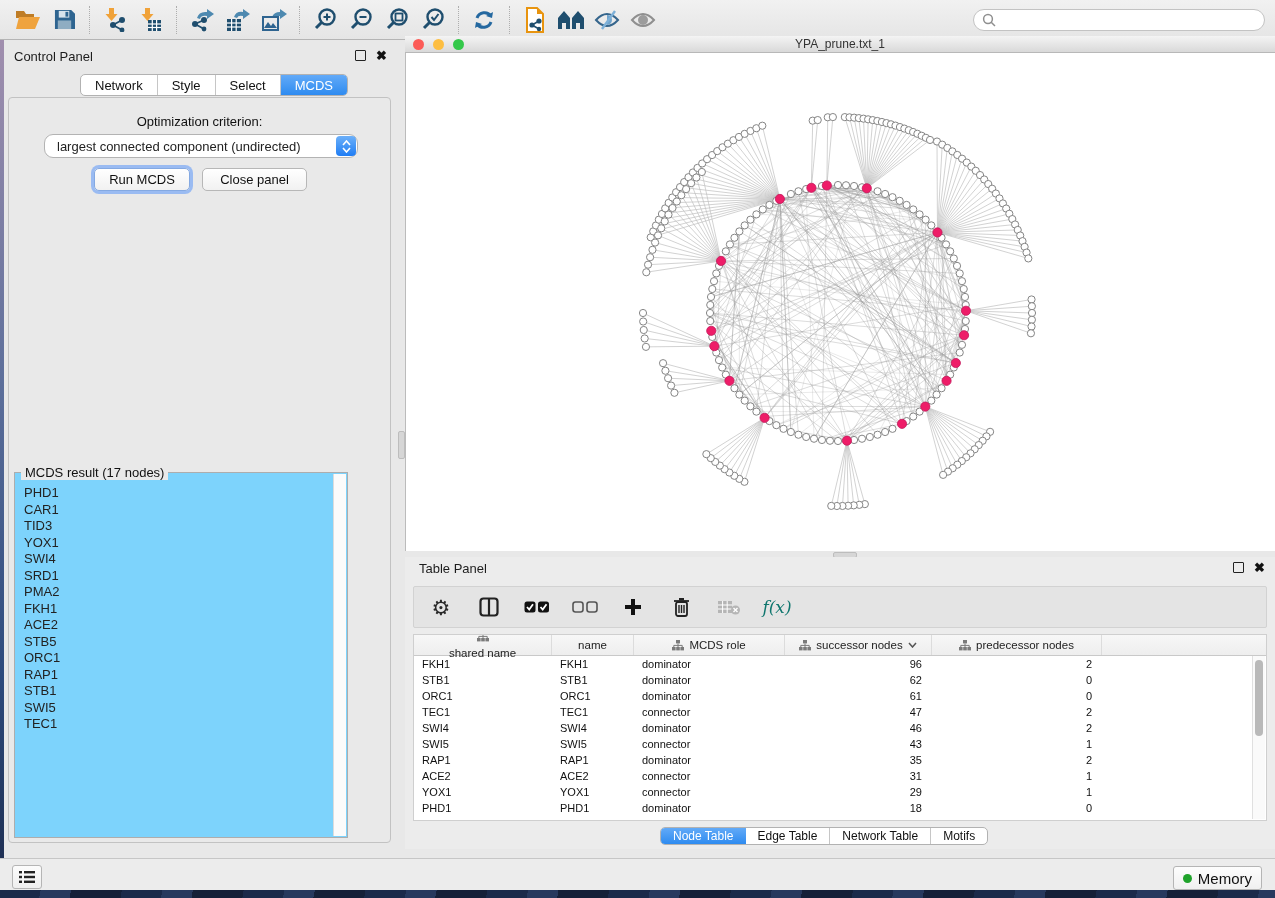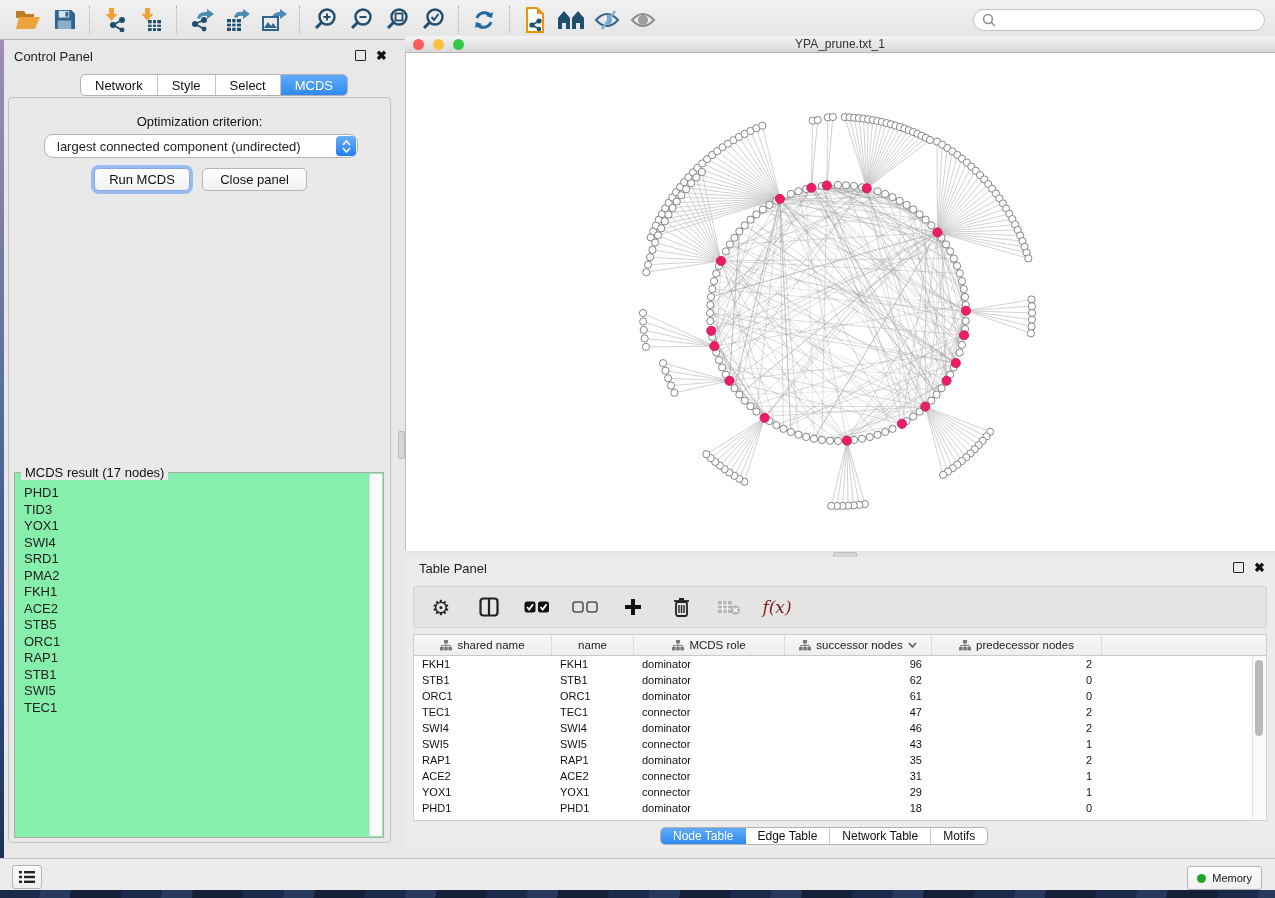--- a/index.html
+++ b/index.html
@@ -36,21 +36,21 @@
   .cp-body{left:8px;top:97px;width:383px;height:746px;background:#e9e9e9;border:1px solid #c2c2c2;border-radius:4px;box-sizing:border-box;}
   .crit-label{left:0;top:114px;width:399px;text-align:center;font-size:13px;color:#111;}
   .popup{left:44px;top:134px;width:314px;height:24px;background:#fff;border:1px solid #b3b3b3;border-radius:9px;
     display:flex;align-items:center;box-sizing:border-box;padding-left:12px;font-size:13px;}
   .popup .stepper{margin-left:auto;width:20px;height:20px;margin-right:1px;border-radius:4px;
     background:linear-gradient(#6cb0f9,#1f7df4);display:flex;flex-direction:column;align-items:center;justify-content:center;gap:1px;}
   .btn{background:linear-gradient(#ffffff,#f1f1f1);border:1px solid #b7b7b7;border-radius:5px;height:23px;
     font-size:13px;display:flex;align-items:center;justify-content:center;box-sizing:border-box;color:#111;}
   .btn-run{left:94px;top:168px;width:96px;box-shadow:0 0 0 3px rgba(90,150,250,.55);border-color:#84a9e2;}
   .btn-close{left:202px;top:168px;width:105px;}
-  .groupbox{left:14px;top:472px;width:370px;height:366px;background:#86efac;border:1px solid #adadad;box-sizing:border-box;}
+  .groupbox{left:14px;top:472px;width:334px;height:366px;background:#7dd3fc;border:1px solid #adadad;box-sizing:border-box;}
   .group-legend{position:absolute;top:-8px;left:6px;background:#e9e9e9;padding:0 4px;font-size:13px;color:#111;}
   .mcds-list{position:absolute;left:1px;top:8px;right:13px;bottom:1px;overflow:hidden;font-size:13px;line-height:16.5px;padding:4px 0 0 8px;}
   .mcds-scroll{position:absolute;top:1px;right:1px;bottom:1px;width:12px;background:#fbfbfb;border-left:1px solid #dcdcdc;}
   
   .rcol{left:405px;top:36px;width:870px;height:813px;}
   .net-title{position:absolute;left:0;top:0;width:870px;height:17px;background:linear-gradient(#f4f4f4,#d9d9d9);
     border-bottom:1px solid #b8b8b8;box-sizing:border-box;}
   .tl{position:absolute;top:3px;width:11px;height:11px;border-radius:50%;}
   .net-title .t{position:absolute;left:0;right:0;top:1px;text-align:center;font-size:12px;color:#333;}
   .canvas{position:absolute;left:0;top:17px;width:870px;height:498px;background:#fff;border-left:1px solid #bbb;box-sizing:border-box;}
@@ -59,38 +59,38 @@
   .hdivider{position:absolute;left:0;top:515px;width:870px;height:6px;background:#e8e8e8;}
   .hdivider .handle{position:absolute;left:428px;top:1px;width:22px;height:4px;background:#d6d6d6;border:1px solid #bdbdbd;border-radius:2px;}
   
   .tp{position:absolute;left:0;top:521px;width:870px;height:292px;background:#ececec;}
   .tp-title{position:absolute;left:14px;top:4px;font-size:13px;color:#1d1d1d;}
   .tp-btns{position:absolute;right:10px;top:5px;}
   .tp-toolbar{position:absolute;left:8px;top:29px;width:854px;height:42px;background:#e4e4e4;border:1px solid #d2d2d2;
     border-radius:2px;box-sizing:border-box;display:flex;align-items:center;padding-left:14px;gap:22px;}
   .tp-toolbar .ti{display:flex;align-items:center;justify-content:center;width:26px;height:30px;}
   .gear-glyph{font-size:21px;color:#2a2a2a;line-height:1;}
-  .fx-glyph{font-family:"DejaVu Serif",serif;font-style:italic;font-size:17px;color:#7f1d1d;}
+  .fx-glyph{font-family:"DejaVu Serif",serif;font-style:italic;font-size:17px;color:#0f766e;}
   .tbl{position:absolute;left:8px;top:77px;width:854px;height:187px;background:#fff;border:1px solid #cfcfcf;box-sizing:border-box;overflow:hidden;}
   .thead{display:flex;height:20px;background:linear-gradient(#f7f7f7,#eeeeee);border-bottom:1px solid #c9c9c9;}
   .th{display:flex;align-items:center;justify-content:center;gap:5px;font-size:11.5px;color:#222;
     border-right:1px solid #dcdcdc;box-sizing:border-box;position:relative;}
   .trow{display:flex;height:16px;align-items:center;font-size:11px;color:#111;}
   .td{box-sizing:border-box;padding:0 8px;white-space:nowrap;overflow:hidden;}
   .td.num{text-align:right;padding-right:10px;}
   .tbl-scroll{position:absolute;top:21px;right:1px;bottom:1px;width:12px;background:#fafafa;border-left:1px solid #e0e0e0;}
   .tbl-thumb{position:absolute;top:4px;left:1.5px;width:8px;height:76px;background:#b9b9b9;border-radius:4px;}
   .tp-tabs{position:absolute;left:255px;top:270px;height:18px;}
   .tp-tabs .seg{font-size:12px;padding:0 12px;}
   
   .statusbar{left:0;top:858px;width:1275px;height:32px;background:#ececec;border-top:1px solid #c6c6c6;box-sizing:border-box;}
   .list-btn{position:absolute;left:12px;top:6px;width:28px;height:22px;background:linear-gradient(#fcfcfc,#efefef);
     border:1px solid #b5b5b5;border-radius:3px;display:flex;align-items:center;justify-content:center;}
   .mem-btn{position:absolute;right:13px;top:7px;height:22px;padding:0 9px;background:linear-gradient(#fdfdfd,#f0f0f0);
-    border:1px solid #b5b5b5;border-radius:3px;display:flex;align-items:center;gap:6px;font-size:11px;color:#111;}
+    border:1px solid #b5b5b5;border-radius:3px;display:flex;align-items:center;gap:6px;font-size:15px;color:#111;}
   .mem-dot{width:9px;height:9px;border-radius:50%;background:#1fa32b;}
   .bottom-strip{left:0;top:890px;width:1275px;height:8px;
     background:repeating-linear-gradient(100deg,#1b2a4a 0 40px,#27395e 40px 70px,#152038 70px 120px);}
   svg{display:block;}
 </style>
 </head>
 <body>
 
 <div class="abs toolbar">
   <span class="tbicon">
@@ -273,20 +273,21 @@
         <path d="M1 1 L4.5 5 L8 1" fill="none" stroke="#fff" stroke-width="1.6"></path>
       </svg>
   </span>
 </div>
 <div class="abs btn btn-run">Run MCDS</div>
 <div class="abs btn btn-close">Close panel</div>
 <div class="abs groupbox">
   <span class="group-legend">MCDS result (17 nodes)</span>
   <div class="mcds-list" id="mcds-list">
       <div>PHD1</div>
+      <div>CAR1</div>
       <div>TID3</div>
       <div>YOX1</div>
       <div>SWI4</div>
       <div>SRD1</div>
       <div>PMA2</div>
       <div>FKH1</div>
       <div>ACE2</div>
       <div>STB5</div>
       <div>ORC1</div>
       <div>RAP1</div>
@@ -978,21 +979,21 @@
             <circle cx="18.5" cy="11" r="4.5" fill="#b5b5b5"></circle>
             <path d="M16.5 9 l4 4 m0 -4 l-4 4" stroke="#fff" stroke-width="1.4"></path>
           </svg>
       </span>
       <span class="ti">
           <span class="fx-glyph">f(x)</span>
         </span>
     </div>
     <div class="tbl">
       <div class="thead" id="thead">
-          <div class="th" style="width: 138px;">
+          <div class="th" style="width: 138px; flex-direction: column;">
             <span>
               <svg width="12" height="11" viewBox="0 0 12 11">
                 <g fill="#7a7a7a">
                   <rect x="4" y="0" width="4" height="3.4"></rect>
                   <rect x="0" y="7" width="3.6" height="3.4"></rect>
                   <rect x="4.2" y="7" width="3.6" height="3.4"></rect>
                   <rect x="8.4" y="7" width="3.6" height="3.4"></rect>
                 </g>
                 <g stroke="#7a7a7a" stroke-width="1">
                   <line x1="6" y1="3.4" x2="6" y2="5.4"></line>

